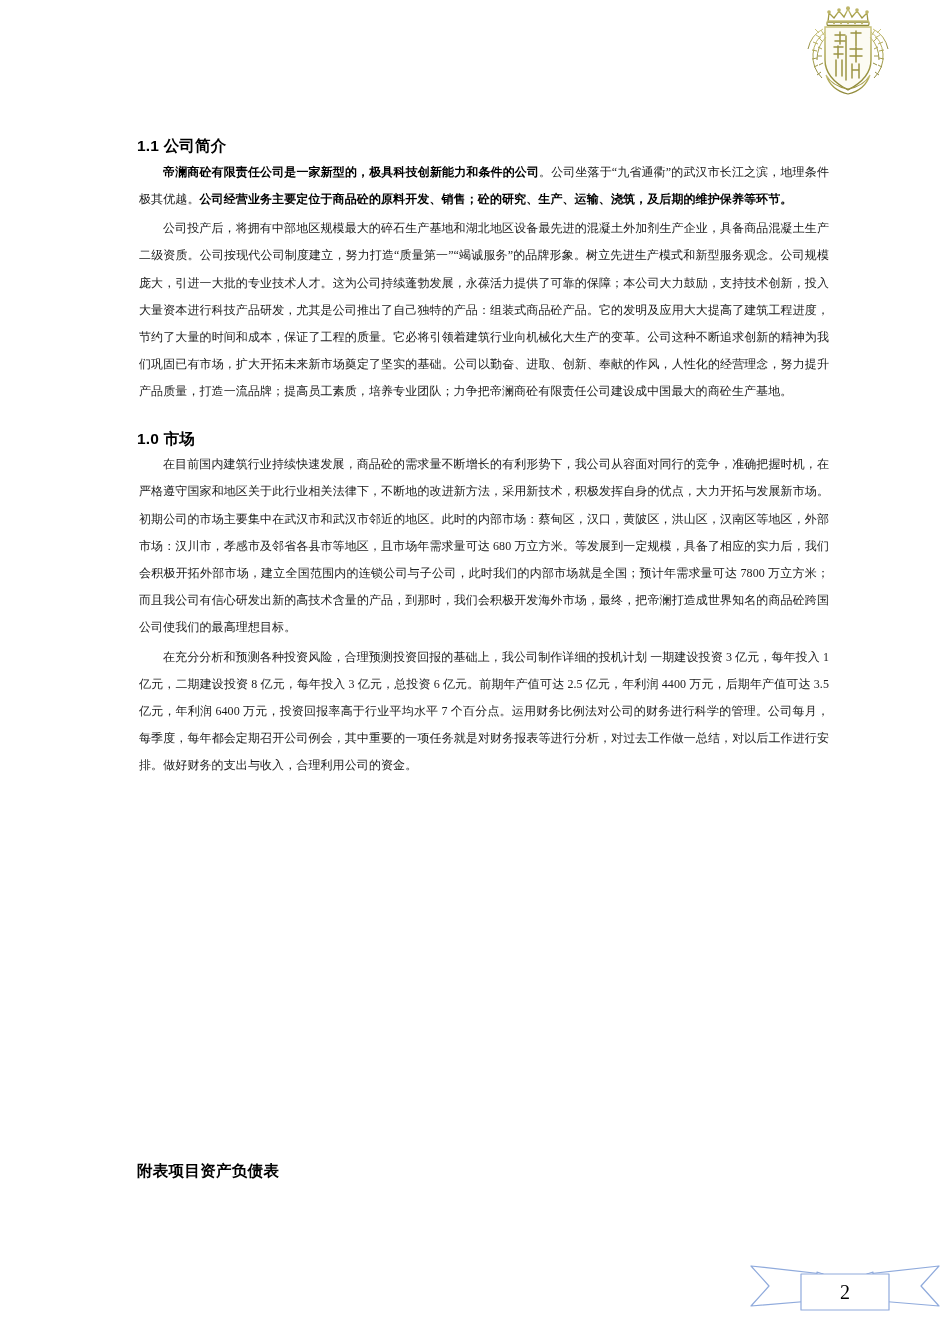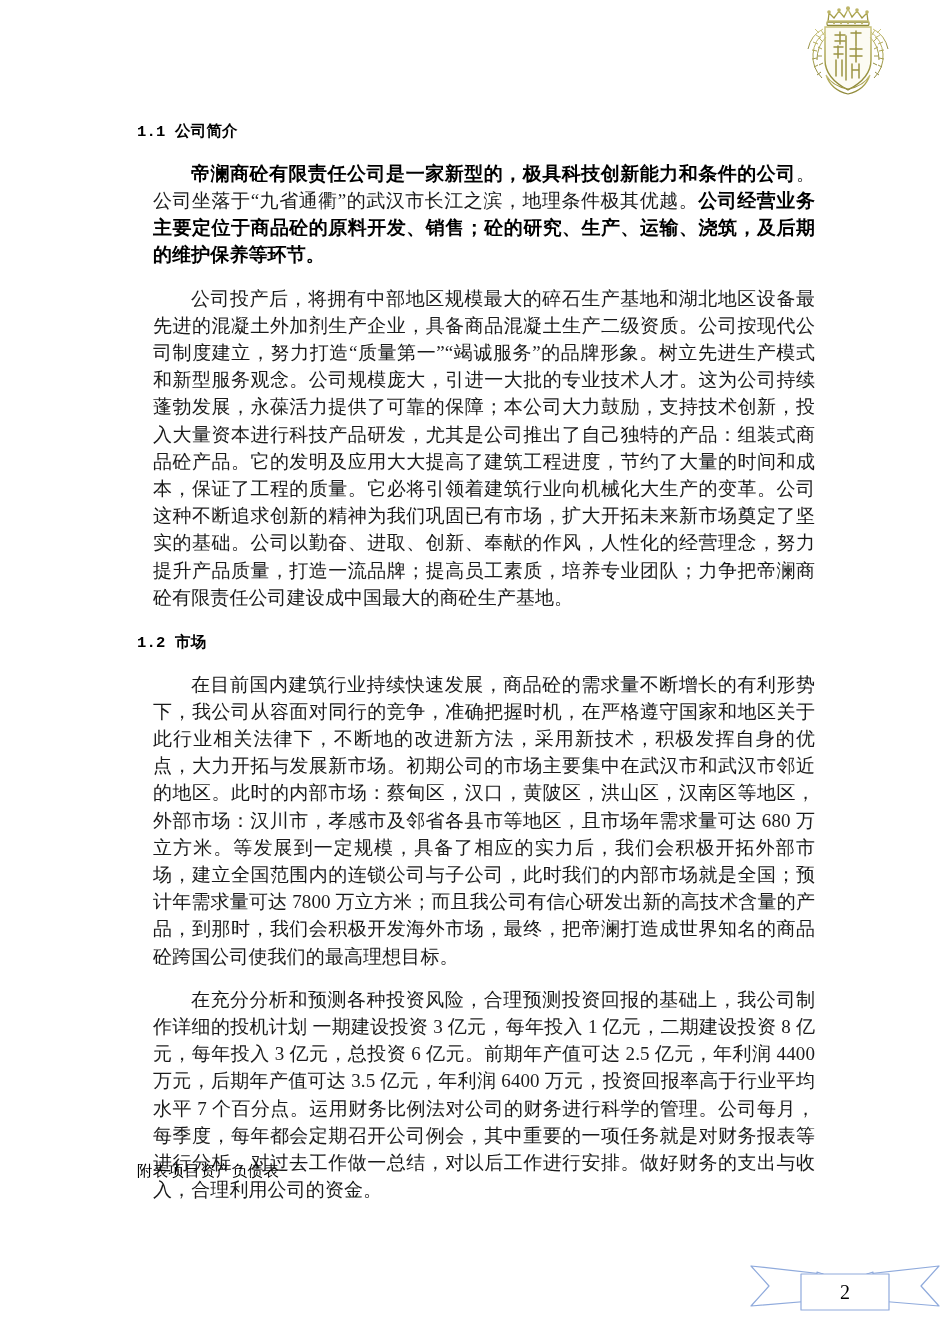--- a/index.html
+++ b/index.html
@@ -48,56 +48,56 @@
     font-family: "DejaVu Sans", "Liberation Sans", sans-serif;
     font-size: 20.5px;
     font-weight: bold;
     letter-spacing: 0.5px;
     line-height: 1.35;
     margin: 0 0 9px 0;
     color: #000;
   }
 
   h2.section-heading {
-    font-family: Liberation Mono, monospace;
+    font-family: Liberation Sans, sans-serif;
     font-size: 15.5px;
     font-weight: bold;
     line-height: 1.4;
-    margin: 4px 0 2px 0;
+    margin: 17px 0 2px 0;
     color: #000;
     letter-spacing: 0.2px;
   }
   h2.section-heading.spaced {
     margin-top: 22px;
   }
 
   p.body-para {
     font-family: "Liberation Serif", "DejaVu Serif", serif;
-    font-size: 19px;
+    font-size: 12px;
     line-height: 27.2px;
-    margin: 16px;
+    margin: 2px;
     text-align: justify;
     text-justify: inter-character;
     text-indent: 2em;
     color: #1a1a1a;
     letter-spacing: 0.1px;
   }
 
   .b {
     font-weight: bold;
     color: #000;
   }
 
   .attach-title {
     position: absolute;
     left: 137px;
     top: 1161px;
     font-family: "DejaVu Sans", "Liberation Sans", sans-serif;
     font-size: 15.5px;
-    font-weight: normal;
+    font-weight: bold;
     color: #000;
     letter-spacing: 0.3px;
   }
 
   
   .footer-ribbon {
     position: absolute;
     left: 745px;
     top: 1258px;
     width: 200px;
@@ -188,21 +188,21 @@
 
   <div class="content">
 
 
     <h2 class="section-heading">1.1 公司简介</h2>
     <p class="body-para">
       <span class="b">帝澜商砼有限责任公司是一家新型的，极具科技创新能力和条件的公司</span><span>。公司坐落于“九省通衢”的武汉市长江之滨，地理条件极其优越。</span><span class="b">公司经营业务主要定位于商品砼的原料开发、销售；砼的研究、生产、运输、浇筑，及后期的维护保养等环节。</span>
     </p>
     <p class="body-para">公司投产后，将拥有中部地区规模最大的碎石生产基地和湖北地区设备最先进的混凝土外加剂生产企业，具备商品混凝土生产二级资质。公司按现代公司制度建立，努力打造“质量第一”“竭诚服务”的品牌形象。树立先进生产模式和新型服务观念。公司规模庞大，引进一大批的专业技术人才。这为公司持续蓬勃发展，永葆活力提供了可靠的保障；本公司大力鼓励，支持技术创新，投入大量资本进行科技产品研发，尤其是公司推出了自己独特的产品：组装式商品砼产品。它的发明及应用大大提高了建筑工程进度，节约了大量的时间和成本，保证了工程的质量。它必将引领着建筑行业向机械化大生产的变革。公司这种不断追求创新的精神为我们巩固已有市场，扩大开拓未来新市场奠定了坚实的基础。公司以勤奋、进取、创新、奉献的作风，人性化的经营理念，努力提升产品质量，打造一流品牌；提高员工素质，培养专业团队；力争把帝澜商砼有限责任公司建设成中国最大的商砼生产基地。</p>
 
-    <h2 class="section-heading spaced">1.2 市场</h2>
+    <h2 class="section-heading spaced">1.0 市场</h2>
     <p class="body-para">在目前国内建筑行业持续快速发展，商品砼的需求量不断增长的有利形势下，我公司从容面对同行的竞争，准确把握时机，在严格遵守国家和地区关于此行业相关法律下，不断地的改进新方法，采用新技术，积极发挥自身的优点，大力开拓与发展新市场。初期公司的市场主要集中在武汉市和武汉市邻近的地区。此时的内部市场：蔡甸区，汉口，黄陂区，洪山区，汉南区等地区，外部市场：汉川市，孝感市及邻省各县市等地区，且市场年需求量可达 680 万立方米。等发展到一定规模，具备了相应的实力后，我们会积极开拓外部市场，建立全国范围内的连锁公司与子公司，此时我们的内部市场就是全国；预计年需求量可达 7800 万立方米；而且我公司有信心研发出新的高技术含量的产品，到那时，我们会积极开发海外市场，最终，把帝澜打造成世界知名的商品砼跨国公司使我们的最高理想目标。</p>
 
     <p class="body-para">在充分分析和预测各种投资风险，合理预测投资回报的基础上，我公司制作详细的投机计划 一期建设投资 3 亿元，每年投入 1 亿元，二期建设投资 8 亿元，每年投入 3 亿元，总投资 6 亿元。前期年产值可达 2.5 亿元，年利润 4400 万元，后期年产值可达 3.5 亿元，年利润 6400 万元，投资回报率高于行业平均水平 7 个百分点。运用财务比例法对公司的财务进行科学的管理。公司每月，每季度，每年都会定期召开公司例会，其中重要的一项任务就是对财务报表等进行分析，对过去工作做一总结，对以后工作进行安排。做好财务的支出与收入，合理利用公司的资金。</p>
 
   </div>
 
   <div class="attach-title">附表项目资产负债表</div>
 
   <div class="footer-ribbon">
     <svg viewBox="0 0 200 62" width="200" height="62" aria-hidden="true">

